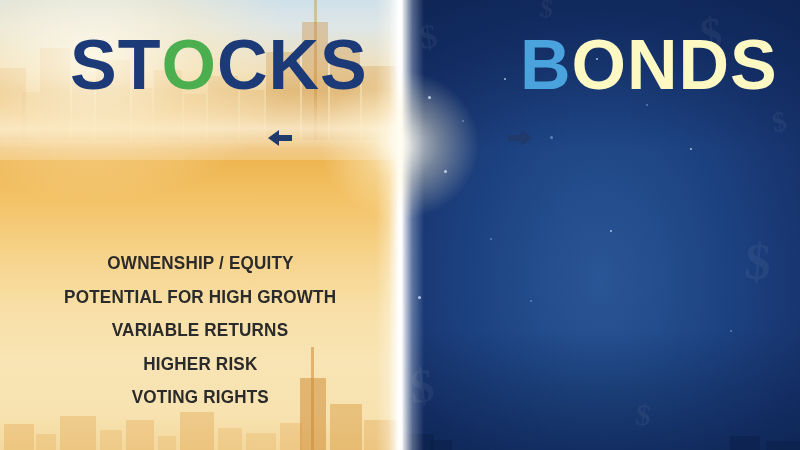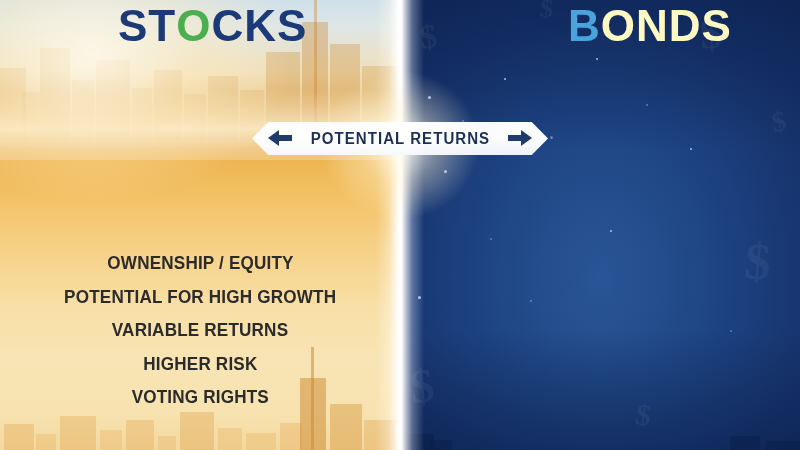--- a/index.html
+++ b/index.html
@@ -151,28 +151,27 @@
     background: radial-gradient(ellipse at 50% 50%,
       rgba(255,253,240,0.85) 0%,
       rgba(255,246,215,0.40) 34%,
       rgba(255,244,210,0.0) 70%);
     pointer-events: none;
   }
 
   
   .title {
     position: absolute;
-    top: 4px;
-    font-family: "Liberation Sans", sans-serif;
-    font-weight: bold;
-    font-size: 44px;
+    top: 30px;
+    font-family: "Liberation Sans", sans-serif;
+    font-weight: bold;
+    font-size: 70px;
     letter-spacing: 1px;
     line-height: 1;
     white-space: nowrap;
-    margin-left: 48px;
   }
   .title-stocks { left: 70px; }
   .title-bonds  { left: 520px; }
   .title span { display: inline-block; }
 
   
   .returns-band {
     position: absolute;
     left: 252px; top: 122px;
     width: 296px; height: 33px;
@@ -354,23 +353,20 @@
   <div class="beam-flare"></div>
 
   <div class="title title-stocks">
     <span style="color:#1b3a77;">ST</span><span style="color:#4caf4f;">O</span><span style="color:#1b3a77;">CKS</span>
   </div>
 
   <div class="title title-bonds">
     <span style="color:#4aa3dc;">B</span><span style="color:#fef9c3;">ONDS</span>
   </div>
 
-  <div class="returns-band">
-    <span class="returns-text">POTENTIAL RETURNS</span>
-  </div>
   <div class="arrow arrow-left"></div>
   <div class="arrow-tail arrow-left-tail"></div>
   <div class="arrow arrow-right"></div>
   <div class="arrow-tail arrow-right-tail"></div>
 
 
   <div class="list list-left">
     <div class="list-item">OWNENSHIP / EQUITY</div>
     <div class="list-item">POTENTIAL FOR HIGH GROWTH</div>
     <div class="list-item">VARIABLE RETURNS</div>

